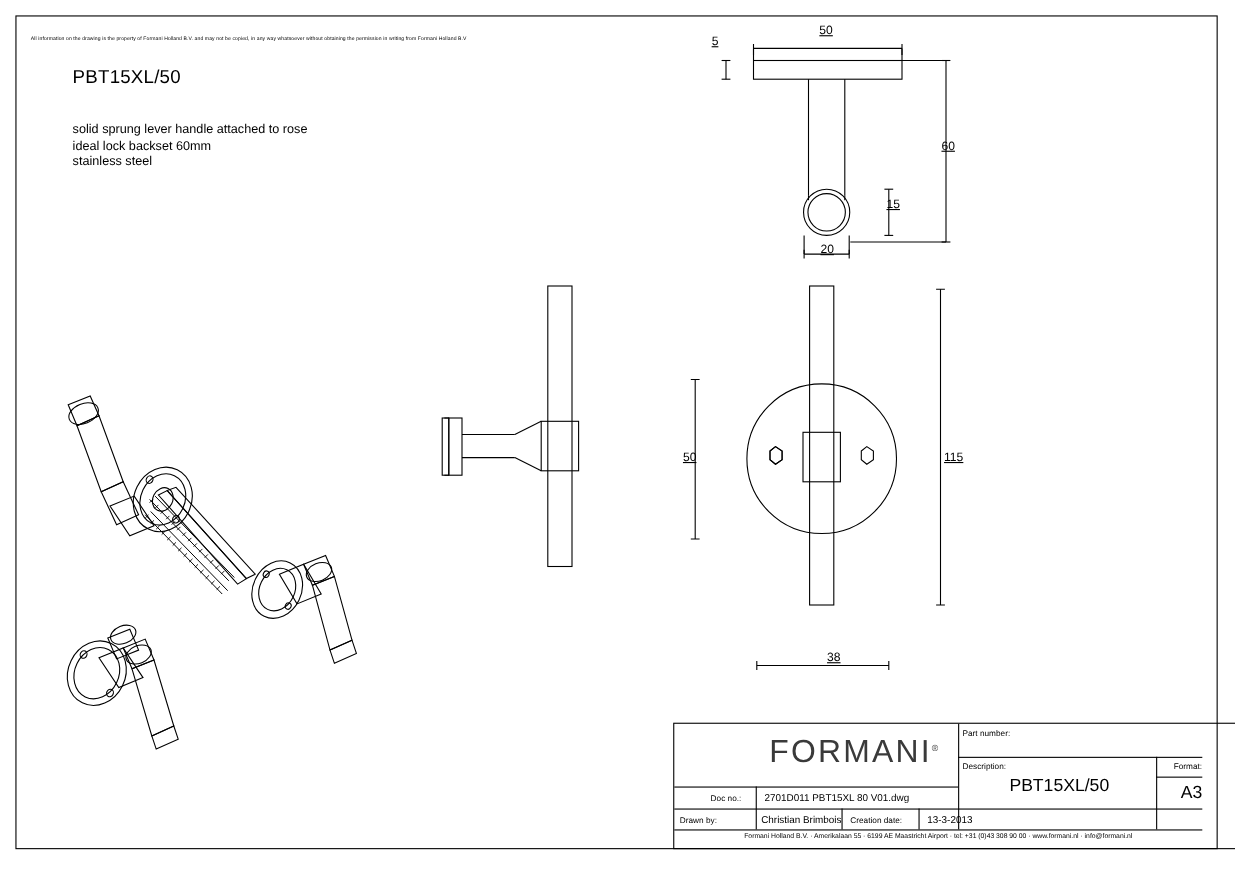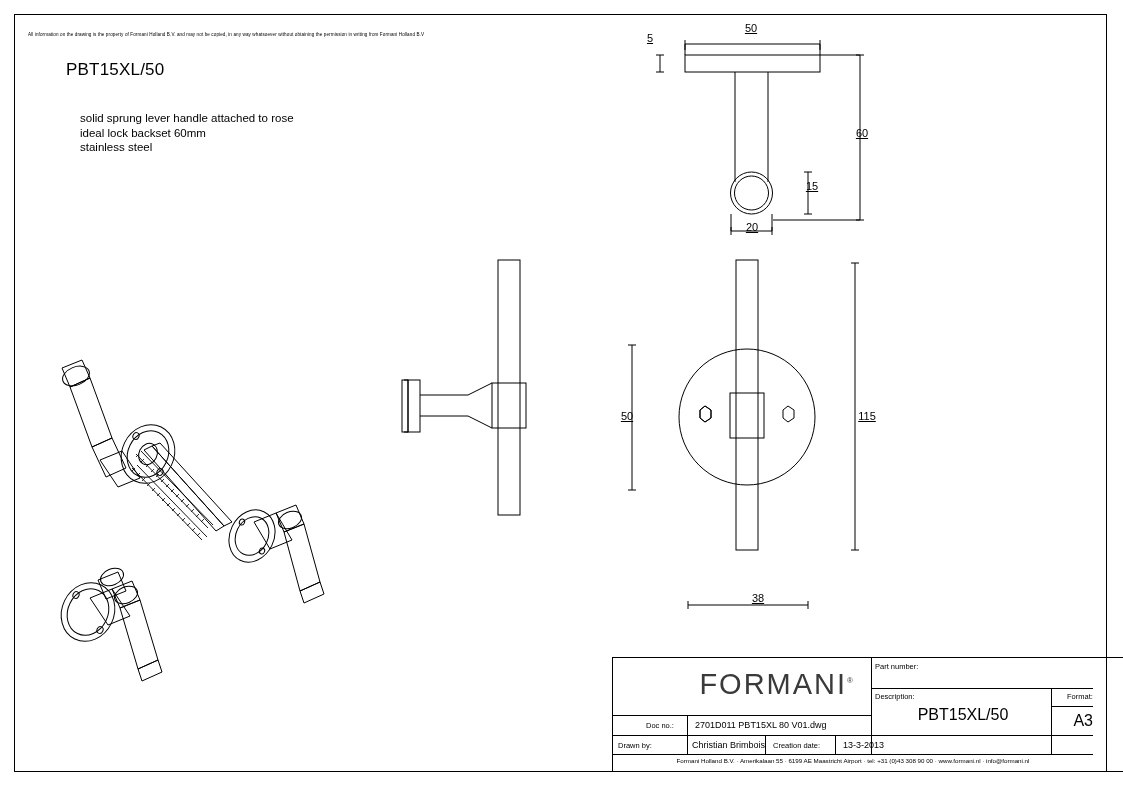--- a/index.html
+++ b/index.html
@@ -38,21 +38,21 @@
   }
   .title-main {
     position: absolute;
     left: 66px;
     top: 60px;
     font-size: 17px;
     letter-spacing: 0.2px;
   }
   .desc-block {
     position: absolute;
-    left: 80px;
+    left: 66px;
     top: 111px;
     font-size: 11.5px;
     line-height: 14.5px;
   }
   .dimtext {
     position: absolute;
     font-size: 11px;
     text-align: center;
     text-decoration: underline;
   }

